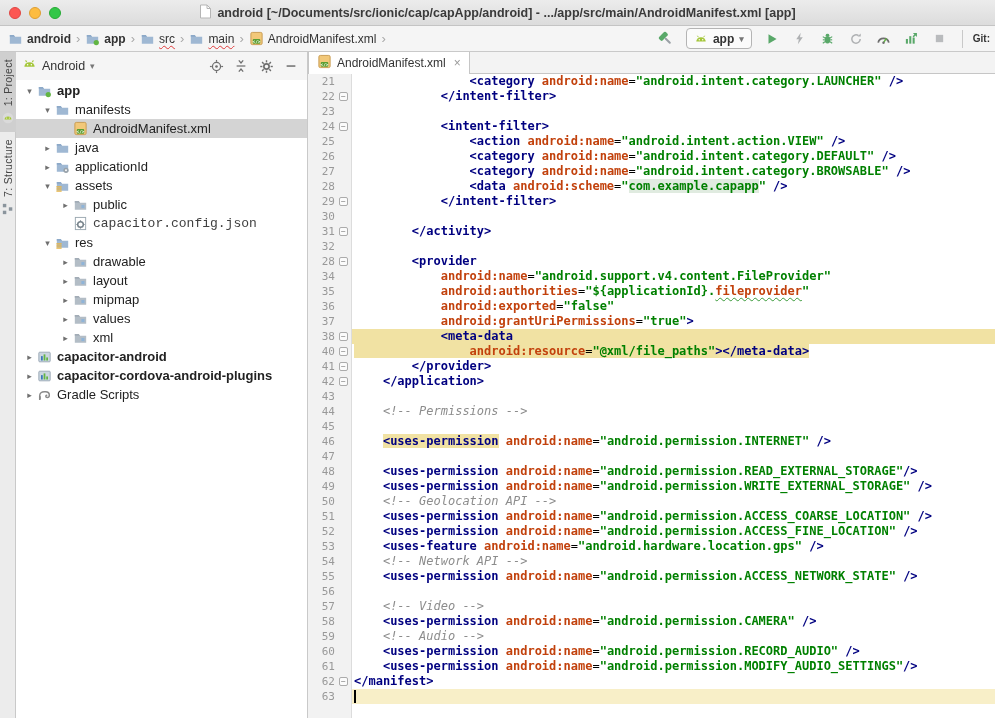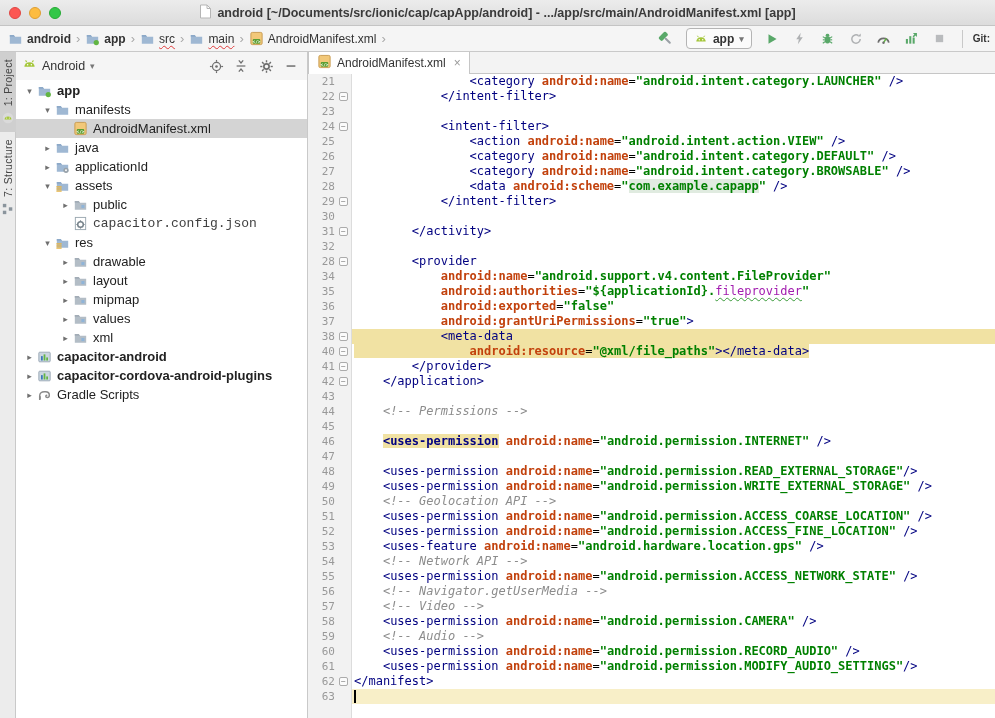--- a/index.html
+++ b/index.html
@@ -88,28 +88,28 @@
   .code-area { position:relative; }
   .code-line { display:flex; height:15px; line-height:15px;
     font-family:"DejaVu Sans Mono","Liberation Mono",monospace; font-size:12px; }
   .ln { width:29px; flex:none; text-align:right; color:#999; font-size:11px; padding-right:2px; }
   .fold { width:15px; flex:none; position:relative; }
   .fm { position:absolute; left:2px; top:3px; width:9px; height:9px; border:1px solid #ABABAB;
     border-radius:2px; background:#FBFBFB; color:#888; font-size:8px; line-height:7px; text-align:center; }
   .code { flex:1; white-space:pre; color:#000; padding-left:2px; }
   .code.bg-edit { background:#F1E2A3; }
   .code.bg-current { background:#F8EFC8; }
-  .t { color:#000080; font-weight:normal; }
+  .t { color:#000080; font-weight:bold; }
   .a { color:#c2410c; font-weight:bold; }
   .v { color:#008000; font-weight:bold; }
   .c { color:#8C8C8C; font-style:italic; }
   .p { color:#000; }
   .vg { color:#008000; font-weight:bold; background:#E0EBE0; }
   .th { color:#000080; font-weight:bold; background:#F1E2A3; }
-  .vt { color:#a21caf; font-weight:normal; text-decoration:underline wavy #3A9A3A 1px; text-underline-offset:2px; }
+  .vt { color:#c2410c; font-weight:bold; text-decoration:underline wavy #3A9A3A 1px; text-underline-offset:2px; }
   .ie { background:#F1E2A3; }
   .caret { display:inline-block; width:2px; height:13px; background:#000; vertical-align:middle; }
 </style>
 </head>
 <body>
 
 <div id="window">
 
   <div class="titlebar">
     <div class="traffic">
@@ -757,21 +757,21 @@
               <span class="code"><span class="p">    </span><span class="c">&lt;!-- Network API --&gt;</span></span>
             </div>
             <div class="code-line">
               <span class="ln">55</span>
               <span class="fold"></span>
               <span class="code"><span class="p">    </span><span class="t">&lt;uses-permission</span><span class="p"> </span><span class="a">android:name</span><span class="p">=</span><span class="v">"android.permission.ACCESS_NETWORK_STATE"</span><span class="p"> </span><span class="t">/&gt;</span></span>
             </div>
             <div class="code-line">
               <span class="ln">56</span>
               <span class="fold"></span>
-              <span class="code"><span class="p">    </span><span class="c">&lt;!-- Navigator.getUserMedia --&gt;</span></span>
+              <span class="code"><span class="p">    </span></span>
             </div>
             <div class="code-line">
               <span class="ln">57</span>
               <span class="fold"></span>
               <span class="code"><span class="p">    </span><span class="c">&lt;!-- Video --&gt;</span></span>
             </div>
             <div class="code-line">
               <span class="ln">58</span>
               <span class="fold"></span>
               <span class="code"><span class="p">    </span><span class="t">&lt;uses-permission</span><span class="p"> </span><span class="a">android:name</span><span class="p">=</span><span class="v">"android.permission.CAMERA"</span><span class="p"> </span><span class="t">/&gt;</span></span>

